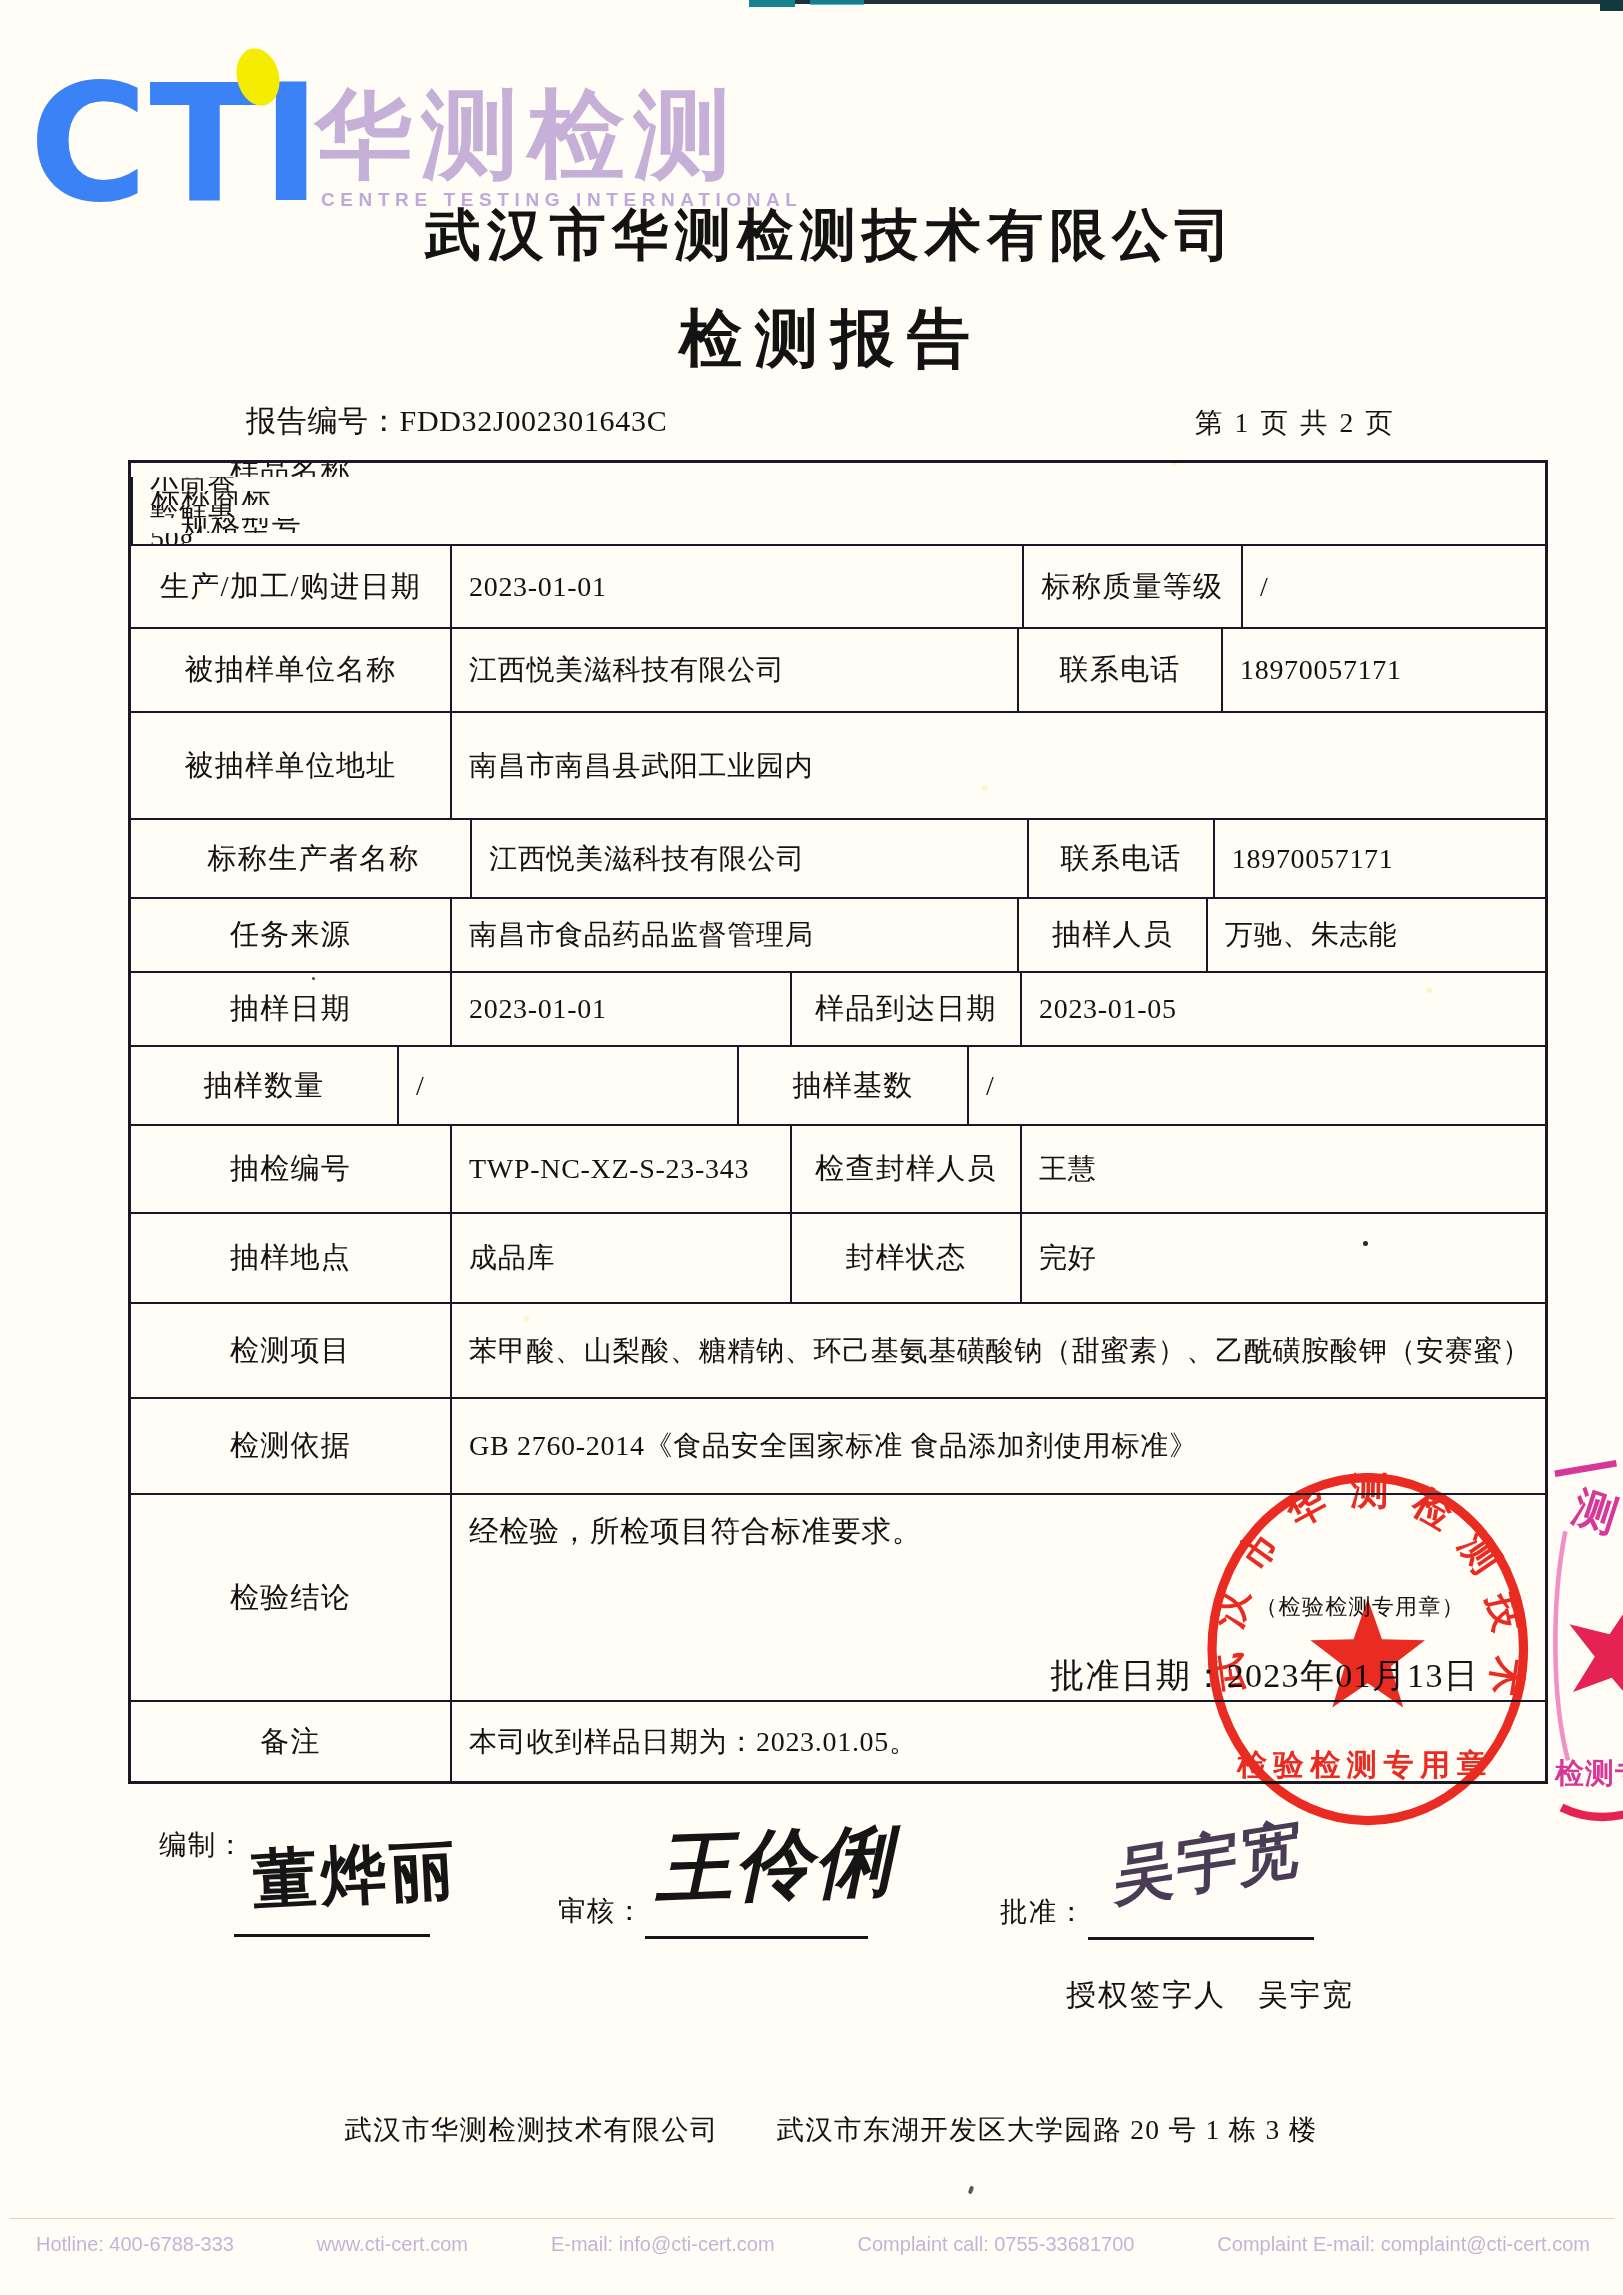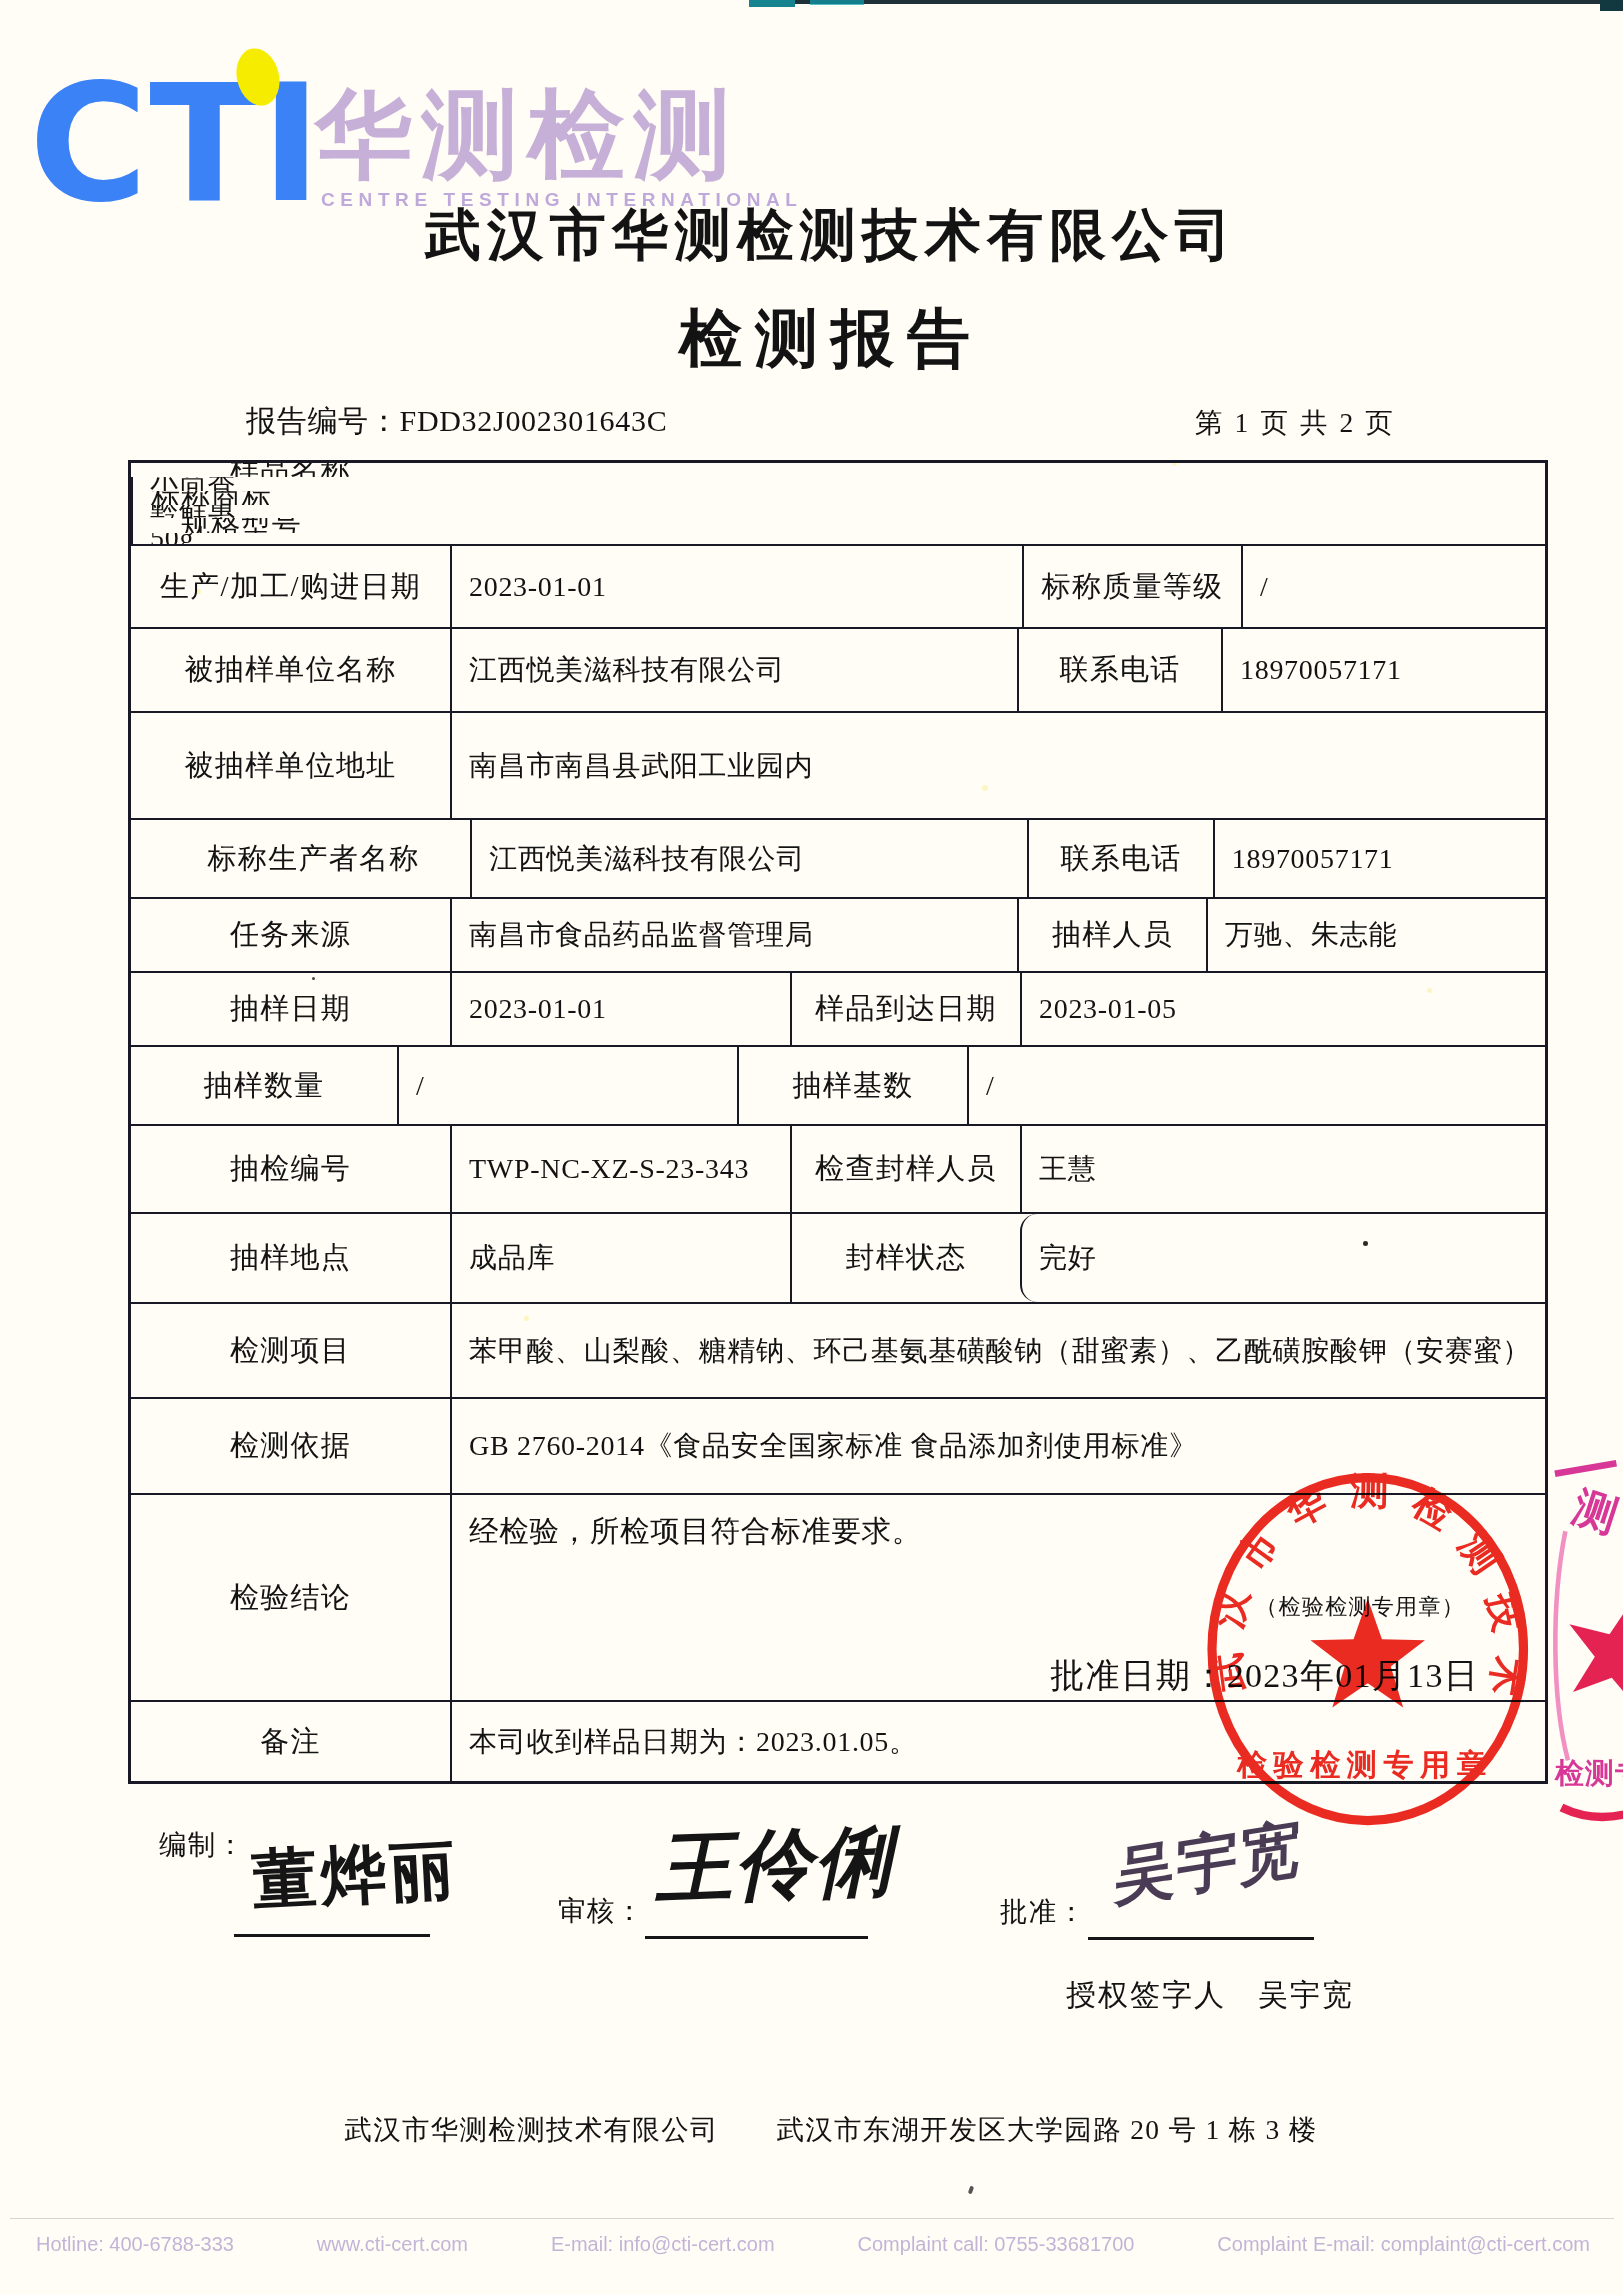--- a/index.html
+++ b/index.html
@@ -146,21 +146,21 @@
       <div class="t-row" style="height: 86px;">
         <div class="t-cell t-label" style="width: 319px;">抽检编号</div>
         <div class="t-cell t-value" style="width: 340px;">TWP-NC-XZ-S-23-343</div>
         <div class="t-cell t-label" style="width: 230px;">检查封样人员</div>
         <div class="t-cell t-value" style="width: 524px;">王慧</div>
       </div>
       <div class="t-row" style="height: 88px;">
         <div class="t-cell t-label" style="width: 319px;">抽样地点</div>
         <div class="t-cell t-value" style="width: 340px;">成品库</div>
         <div class="t-cell t-label" style="width: 230px;">封样状态</div>
-        <div class="t-cell t-value" style="width: 524px; border-radius: 17px;">完好</div>
+        <div class="t-cell t-value" style="width: 524px;">完好</div>
       </div>
       <div class="t-row" style="height: 93px;">
         <div class="t-cell t-label" style="width: 319px;">检测项目</div>
         <div class="t-cell t-value" style="width: 1094px;">苯甲酸、山梨酸、糖精钠、环己基氨基磺酸钠（甜蜜素）、乙酰磺胺酸钾（安赛蜜）</div>
       </div>
       <div class="t-row" style="height: 94px;">
         <div class="t-cell t-label" style="width: 319px;">检测依据</div>
         <div class="t-cell t-value" style="width: 1094px;">GB 2760-2014《食品安全国家标准 食品添加剂使用标准》</div>
       </div>
       <div class="t-row" style="height: 205px;">

